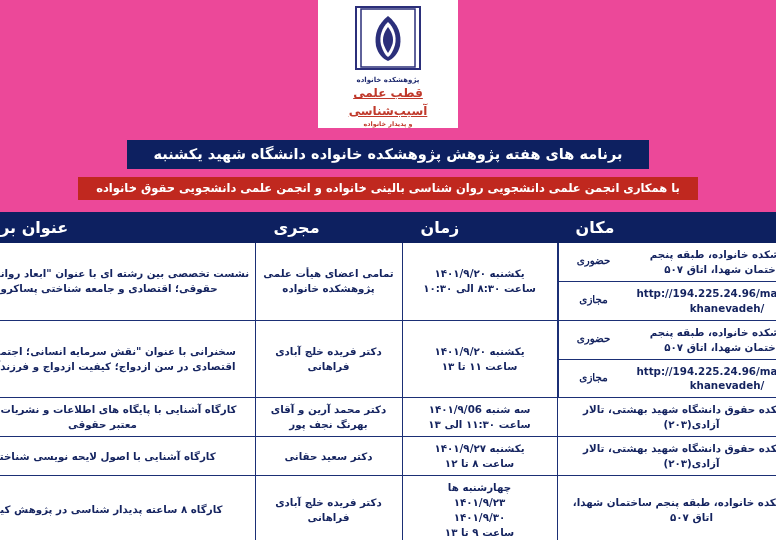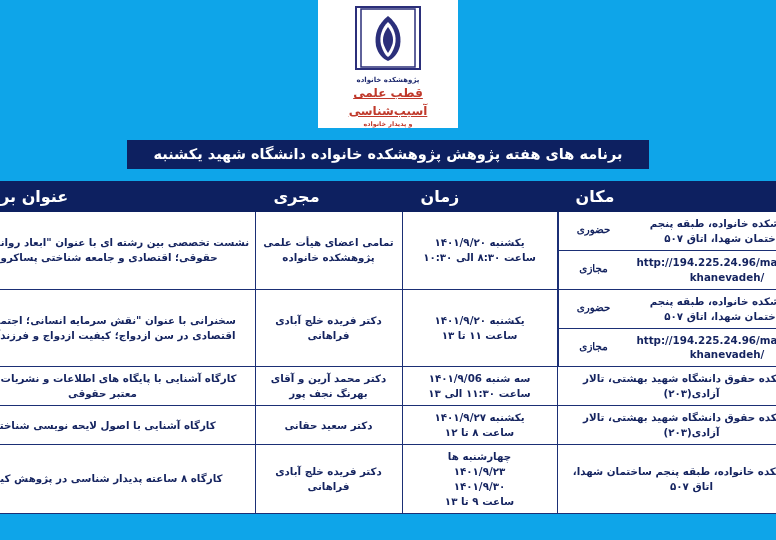--- a/index.html
+++ b/index.html
@@ -10,21 +10,21 @@
     width: 776px;
     height: 540px;
     background: #dfe8d0;
     font-family: "DejaVu Sans", "Liberation Sans", sans-serif;
     overflow: hidden;
   }
   .poster {
     width: 776px;
     height: 540px;
     position: relative;
-    background: #0ea5e9;
+    background: #ec4899;
     display: flex;
     flex-direction: column;
     align-items: center;
   }
   
   .logo-wrap {
     width: 140px;
     height: 128px;
     background: #ffffff;
     margin-top: 0;
@@ -145,20 +145,21 @@
       </svg>
     </div>
     <div class="logo-caption">
       <div class="l1">پژوهشکده خانواده</div>
       <div class="l2">قطب علمی آسیب‌شناسی</div>
       <div class="l3">و پدیدار خانواده</div>
     </div>
   </div>
 
   <div class="banner-blue">برنامه های هفته پژوهش پژوهشکده خانواده دانشگاه شهید یکشنبه</div>
+  <div class="banner-red">با همکاری انجمن علمی دانشجویی روان شناسی بالینی خانواده و انجمن علمی دانشجویی حقوق خانواده</div>
 
   <table class="schedule">
     <thead>
       <tr>
         <th class="col-place" colspan="2">مکان</th>
         <th class="col-time">زمان</th>
         <th class="col-agent">مجری</th>
         <th class="col-title">عنوان برنامه</th>
       </tr>
     </thead>

